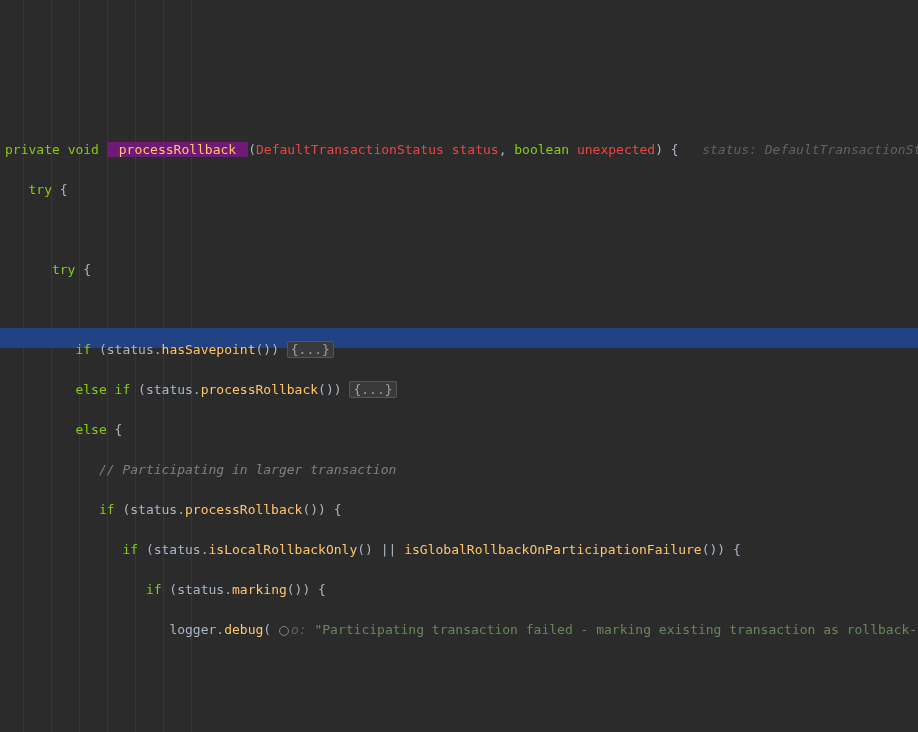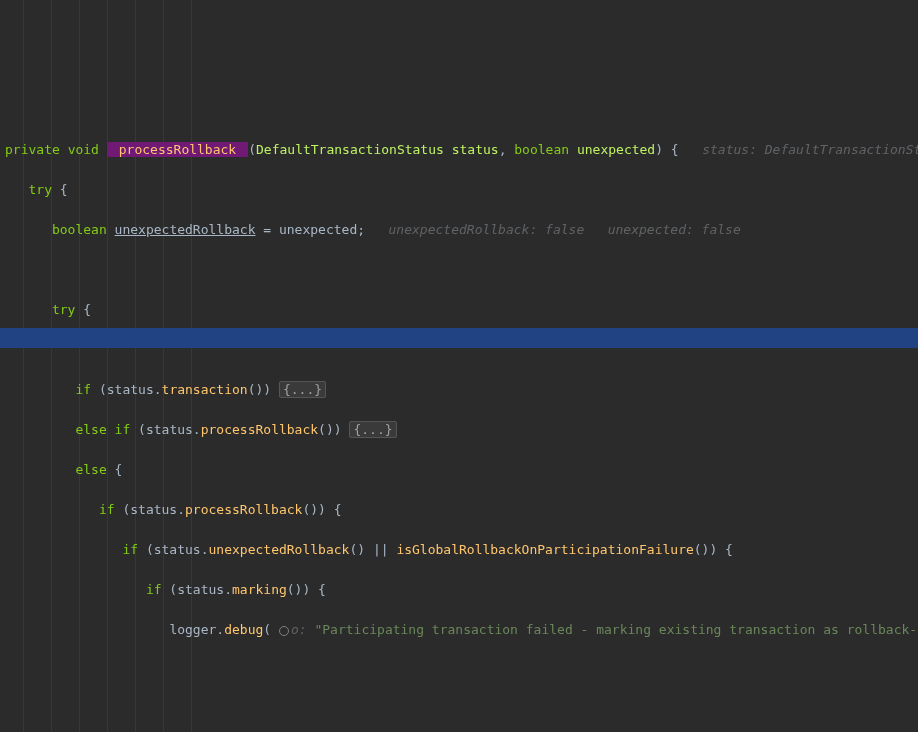--- a/index.html
+++ b/index.html
@@ -1,19 +1,19 @@
 <!DOCTYPE html>
 <html><head>
 <meta charset="utf-8">
 <style>
   html,body{margin:0;padding:0;width:918px;height:732px;background:#2b2b2b;overflow:hidden;font-family:'Consolas','Menlo',monospace;font-size:13px;line-height:20px;color:#a9b7c6}
   .editor{position:relative;padding:0;white-space:pre}
   .line{height:20px;position:relative;padding-left:5px}
   .kw{color:#84cc16}
-  .ident{color:#bef264}
+  .ident{color:#ef4444}
   .method{color:#ffc66d}
   .str{color:#6a8759}
   .comment{color:#808080;font-style:italic}
   .param-hl{background:#701a75;color:#ffc66d;padding:0 12px}
   .underline{text-decoration:underline}
   .hint{color:#606366;font-style:italic}
   .fold{background:#3a3a3a;color:#a0a0a0;border:1px solid #555;border-radius:2px;padding:0 3px;font-style:normal}
   .hl-line{position:absolute;left:0;right:0;height:20px;background:#214283;z-index:0}
   .indent-guides{position:absolute;top:0;left:0;height:100%;pointer-events:none}
   .guide{position:absolute;top:0;width:1px;height:732px;background:#373737}
@@ -32,29 +32,29 @@
     <div class="guide" style="left:135px"></div>
     <div class="guide" style="left:163px"></div>
     <div class="guide" style="left:191px"></div>
   </div>
 
   <div class="hl-line" style="top:328px"></div>
 
   <div class="content">
 <div class="line"><span class="kw">private</span> <span class="kw">void</span> <span class="param-hl method">processRollback</span><span>(</span><span class="ident">DefaultTransactionStatus</span> <span class="ident">status</span><span>, </span><span class="kw">boolean</span> <span class="ident">unexpected</span><span>) {   </span><span class="hint">status: DefaultTransactionStatus@8751</span></div>
 <div class="line">   <span class="kw">try</span> <span>{</span></div>
-<div class="line">      <span class="kw">boolean</span> <span class="underline">unexpectedRollback</span><span> = </span><span>unexpected;</span>   <span class="hint">unexpectedRollback: false</span>   <span class="hint">unexpected: false</span></div>
 <div class="line"></div>
 <div class="line">      <span class="kw">try</span> <span>{</span></div>
 <div class="line"></div>
-<div class="line">         <span class="kw">if</span> (<span>status.</span><span class="method">transaction</span><span>()) </span><span class="fold">{...}</span></div>
+<div class="line">         <span class="kw">if</span> (<span>status.</span><span class="method">hasSavepoint</span><span>()) </span><span class="fold">{...}</span></div>
 <div class="line">         <span class="kw">else</span> <span class="kw">if</span> (<span>status.</span><span class="method">processRollback</span><span>()) </span><span class="fold">{...}</span></div>
 <div class="line">         <span class="kw">else</span> {</div>
+<div class="line">            <span class="comment">// Participating in larger transaction</span></div>
 <div class="line">            <span class="kw">if</span> (<span>status.</span><span class="method">processRollback</span><span>()) {</span></div>
-<div class="line">               <span class="kw">if</span> (<span>status.</span><span class="method">unexpectedRollback</span><span>() || </span><span class="method">isGlobalRollbackOnParticipationFailure</span><span>()) {</span></div>
+<div class="line">               <span class="kw">if</span> (<span>status.</span><span class="method">isLocalRollbackOnly</span><span>() || </span><span class="method">isGlobalRollbackOnParticipationFailure</span><span>()) {</span></div>
 <div class="line">                  <span class="kw">if</span> (<span>status.</span><span class="method">marking</span><span>()) {</span></div>
 <div class="line">                     <span>logger.</span><span class="method">debug</span><span>( </span><span class="hint"><span class="circle"></span><span>o:</span> </span><span class="str">"Participating transaction failed - marking existing transaction as rollback-only"</span></div>
 
 
 
 
 
 
 
 

